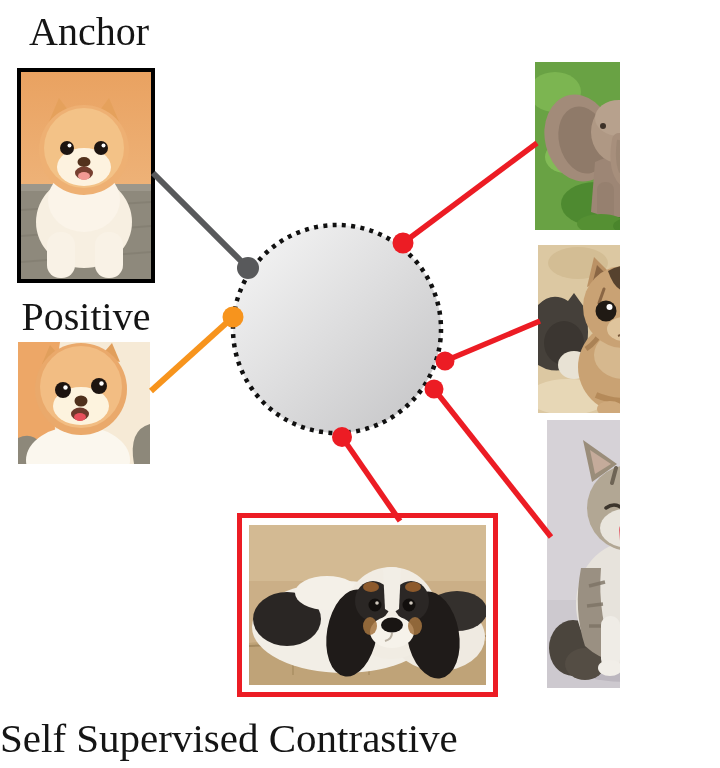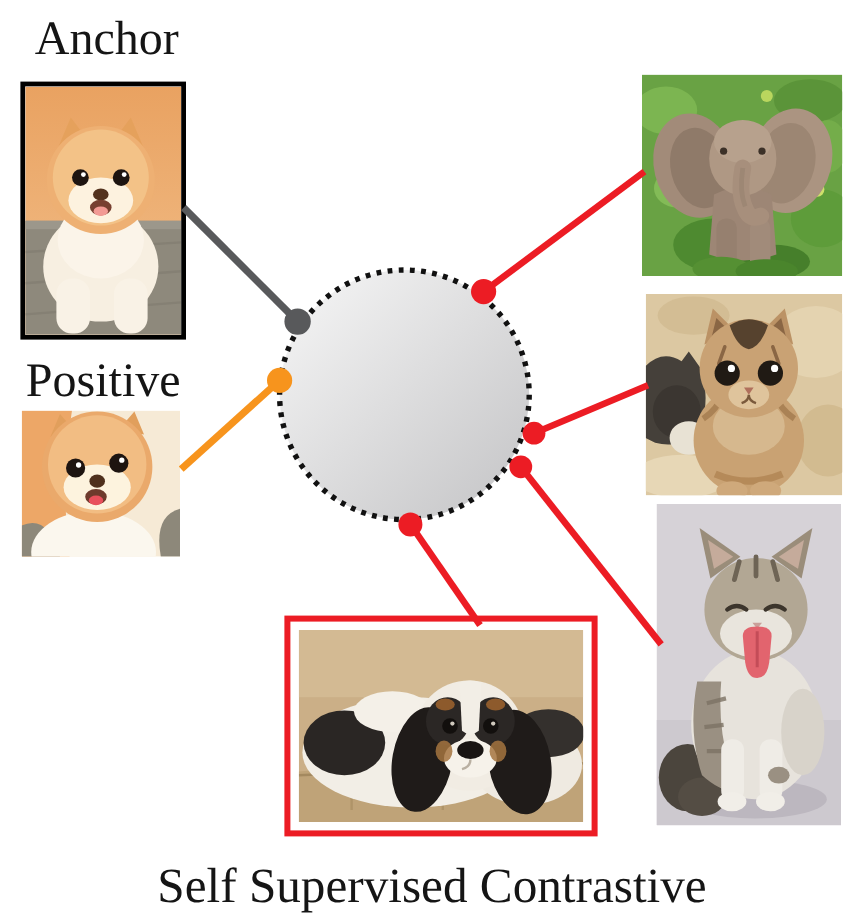--- a/index.html
+++ b/index.html
@@ -1,29 +1,29 @@
 <!DOCTYPE html>
 <html style="--anchor-link: #58595b; --positive-link: #f7941d; --negative-link: #ec1c24; --query-frame: #ec1c24; --anchor-frame: #000000; --sphere-fill-light: #f7f7f7; --sphere-fill-dark: #c3c3c5; --sphere-border: #111111; --text: #151515;"><head>
 <meta charset="utf-8">
 <style>
   :root{
     --anchor-link:#58595b; --positive-link:#f7941d; --negative-link:#ec1c24;
     --query-frame:#ec1c24; --anchor-frame:#000000; --text:#151515;
   }
   html,body{margin:0;padding:0;background:#fff;}
   #canvas{
-    position:relative; width:720px; height:768px; background:#ffffff;
+    position:relative; width:620px; height:768px; background:#ffffff;
     font-family:"Liberation Serif","DejaVu Serif",serif; overflow:hidden;
   }
   .lbl{
     position:absolute; color:var(--text); font-size:40px; line-height:44px;
     text-align:center; white-space:nowrap;
   }
   .title{
-    position:absolute; left:0; top:714px; width:720px; text-align:center;
+    position:absolute; left:0; top:714px; width:720px; text-align:left;
     color:var(--text); font-size:41px; line-height:48px; white-space:nowrap;
   }
   .photo{position:absolute; overflow:hidden;}
   .photo svg{display:block;}
   #anchor-photo{left:17px; top:68px; width:138px; height:215px;
     border:4px solid var(--anchor-frame); box-sizing:border-box;}
   #positive-photo{left:18px; top:342px; width:132px; height:122px;}
   #negative-photo-1{left:535px; top:62px; width:167px; height:168px;}
   #negative-photo-2{left:538px; top:245px; width:164px; height:168px;}
   #negative-photo-3{left:547px; top:420px; width:154px; height:268px;}

